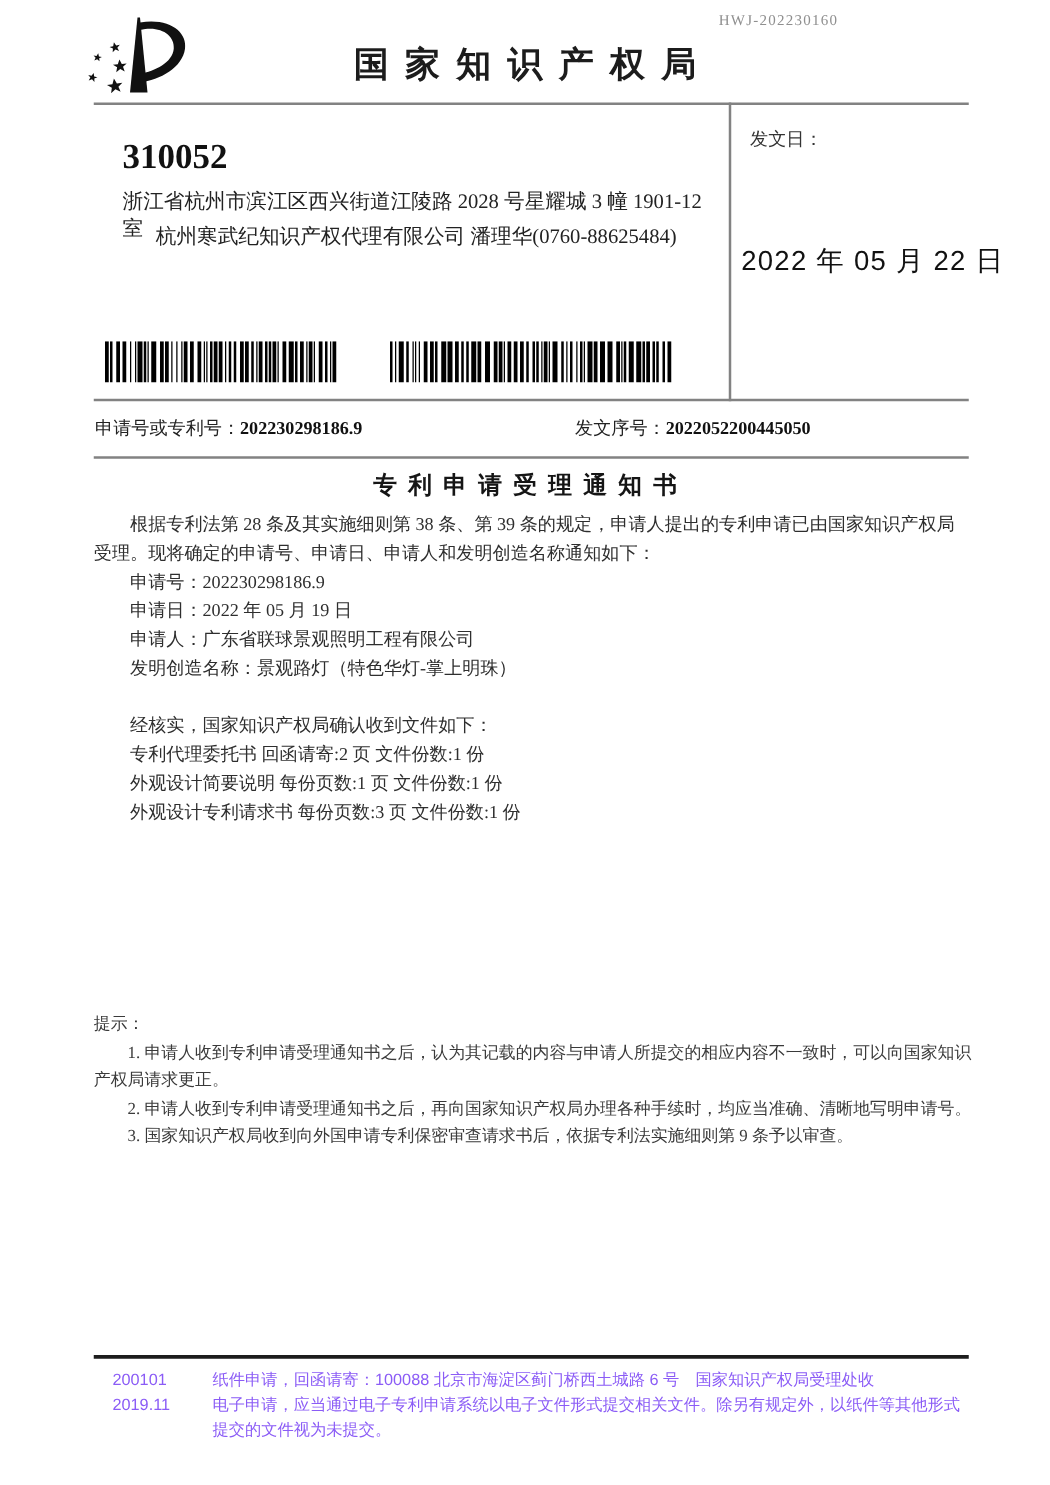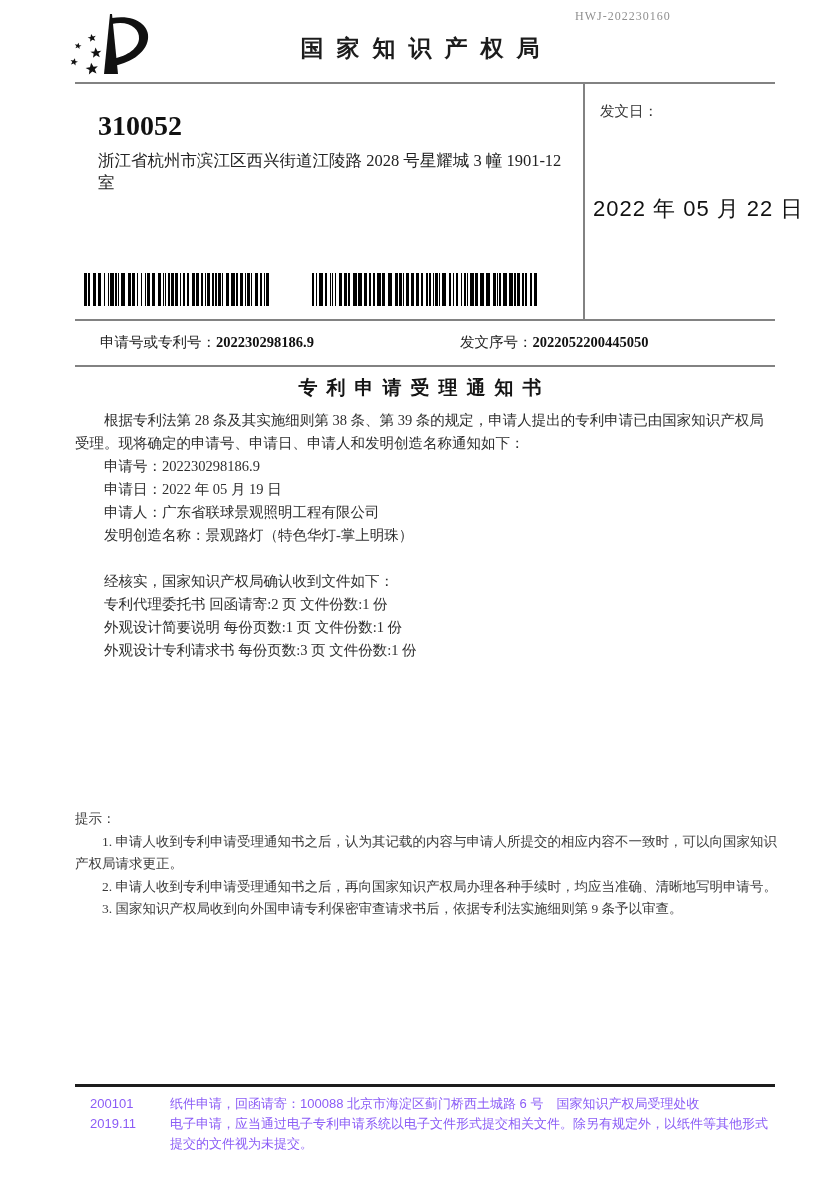--- a/index.html
+++ b/index.html
@@ -9,21 +9,21 @@
     background:#ffffff; overflow:hidden;
     font-family:"Liberation Serif","DejaVu Serif",serif;
     color:#2b2b2b;
   }
   .abs { position:absolute; }
 
   
   .doc-number { left:575px; top:9px; font-size:12px; color:#8f8f8f; letter-spacing:1px;
     font-family:"Liberation Serif","DejaVu Serif",serif; }
   .header-title { left:0; top:33px; width:840px; text-align:center;
-    font-size:23px; font-weight:bold; letter-spacing:13px; padding-left:13px;
+    font-size:28px; font-weight:bold; letter-spacing:13px; padding-left:13px;
     font-family:"Liberation Sans","DejaVu Sans",sans-serif; color:#1c1c1c; }
 
   .rule { background:#828282; }
   .rule-1 { left:75px; top:82px; width:700px; height:2px; }
   .v-rule { left:583px; top:82px; width:2px; height:239px; }
   .rule-2 { left:75px; top:319px; width:700px; height:2px; }
   .rule-3 { left:75px; top:365px; width:700px; height:2px; }
   .rule-footer { left:75px; top:1084px; width:700px; height:3px; background:#1d1d1d; }
 
   
@@ -37,21 +37,21 @@
     font-family:"Liberation Sans","DejaVu Sans",sans-serif; font-weight:500;margin-top:16px; }
 
   
   .barcode { overflow:hidden; }
   .barcode i { position:absolute; top:0; bottom:0; background:#000; }
   .barcode-1 { left:84px; top:273px; width:186px; height:33px; }
   .barcode-2 { left:312px; top:273px; width:228px; height:33px; }
 
   
   .ref-row { left:0; top:333px; width:840px; height:24px; font-size:14.5px; color:#222; }
-  .ref-app { position:absolute; left:100px; top:0; }
+  .ref-app { position:absolute; left:76px; top:0; }
   .ref-serial { position:absolute; left:460px; top:0; }
   .ref-row b { font-family:"Liberation Serif","DejaVu Serif",serif; font-weight:bold; color:#111; }
 
   
   .notice-title { left:0; top:375px; width:840px; text-align:center;
     font-size:19px; font-weight:bold; letter-spacing:9px; padding-left:9px; color:#151515;
     font-family:"Liberation Sans","DejaVu Sans",sans-serif; }
 
   
   .body-block { left:75px; top:409px; width:702px; font-size:14.5px; line-height:23px; color:#2e2e2e; }
@@ -104,20 +104,21 @@
   </svg>
 
   <div class="abs doc-number">HWJ-202230160</div>
   <div class="abs header-title">国家知识产权局</div>
 
   <div class="abs rule rule-1"></div>
   <div class="abs rule v-rule"></div>
 
   <div class="abs postal-code">310052</div>
   <div class="abs addr-1">浙江省杭州市滨江区西兴街道江陵路 2028 号星耀城 3 幢 1901-12 室</div>
+  <div class="abs addr-2">杭州寒武纪知识产权代理有限公司  潘理华(0760-88625484)</div>
 
   <div class="abs issue-label">发文日：</div>
   <div class="abs issue-date">2022 年 05 月 22 日</div>
 
   <div class="abs barcode barcode-1">
       <i style="left:0px;width:3px"></i>
       <i style="left:4px;width:2px"></i>
       <i style="left:9px;width:3px"></i>
       <i style="left:14px;width:3px"></i>
       <i style="left:20px;width:1px"></i>

